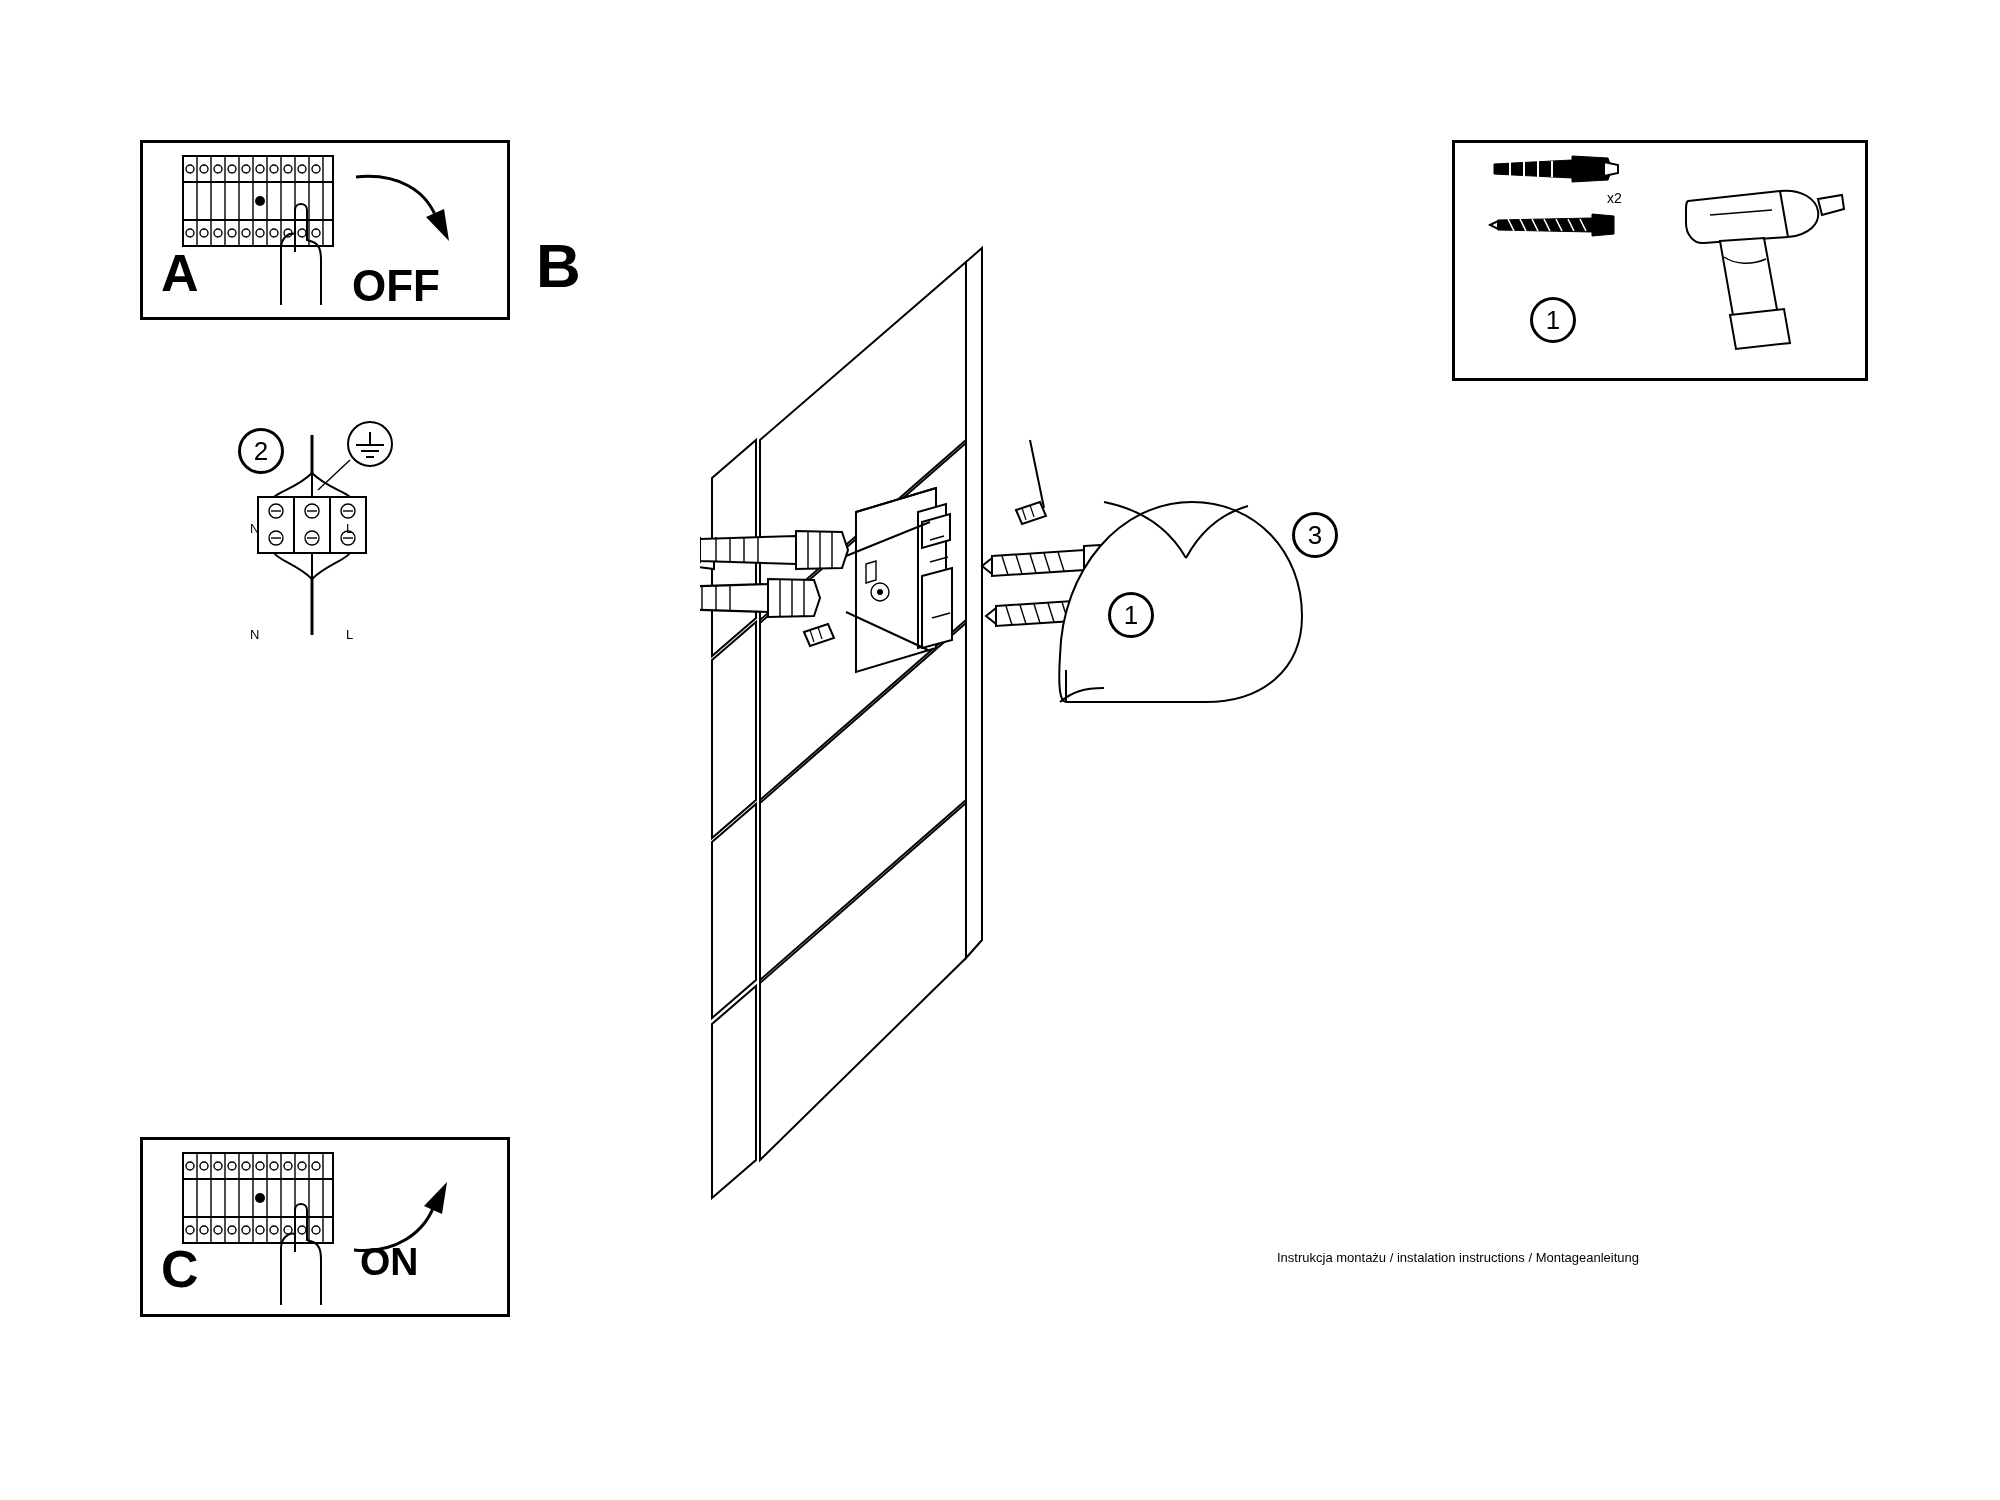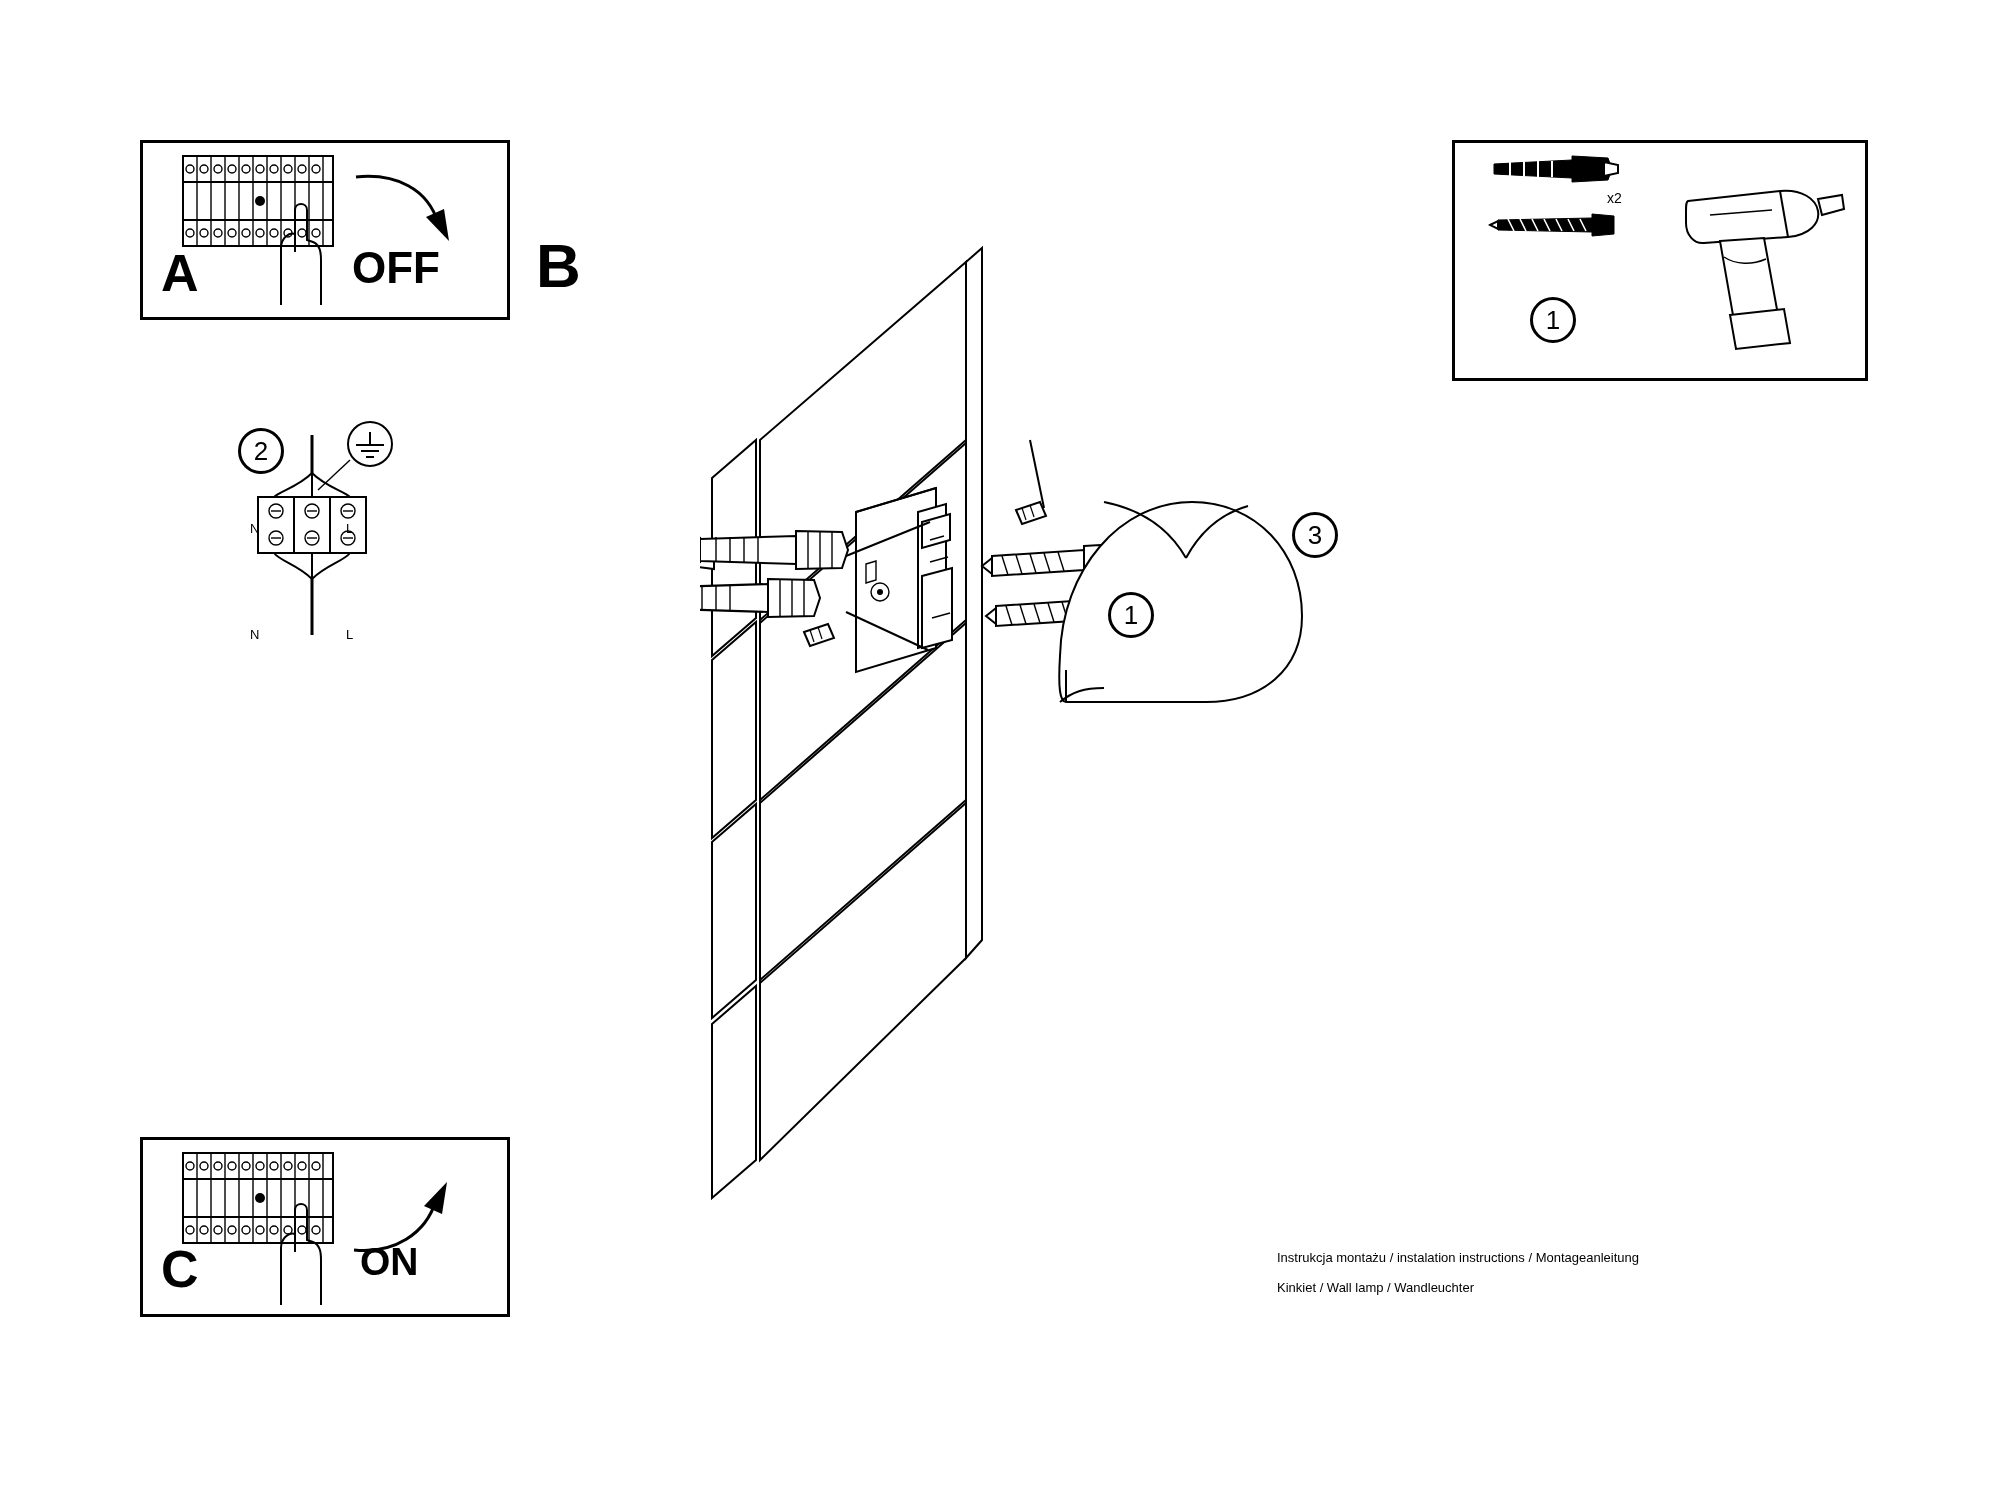--- a/index.html
+++ b/index.html
@@ -40,21 +40,21 @@
     font-weight: 700;
     line-height: 1;
     letter-spacing: 0px;
   }
   #letter-a { left: 161px; top: 247px; }
   #letter-c { left: 161px; top: 1243px; }
   #letter-b { left: 536px; top: 235px; font-size: 62px; }
 
   .word-off {
     position: absolute;
-    left: 352px; top: 243px;
+    left: 352px; top: 261px;
     font-size: 44px;
     font-weight: 700;
   }
   .word-on {
     position: absolute;
     left: 360px; top: 1240px;
     font-size: 39px;
     font-weight: 700;
   }
 
@@ -448,16 +448,15 @@
     <line class="ln" x1="146" y1="316" x2="230" y2="282"></line>
 
     <line class="ln" x1="330" y1="200" x2="344" y2="268"></line>
   </svg>
 
   <div class="circle-num" id="num-1-main">1</div>
   <div class="circle-num" id="num-3-main">3</div>
 
   <div id="caption">
     <div>Instrukcja montażu / instalation instructions / Montageanleitung</div>
-    <div>Kinkiet / Wall lamp / Wandleuchter</div>
   </div>
 
 </div>
 
 </body></html>

